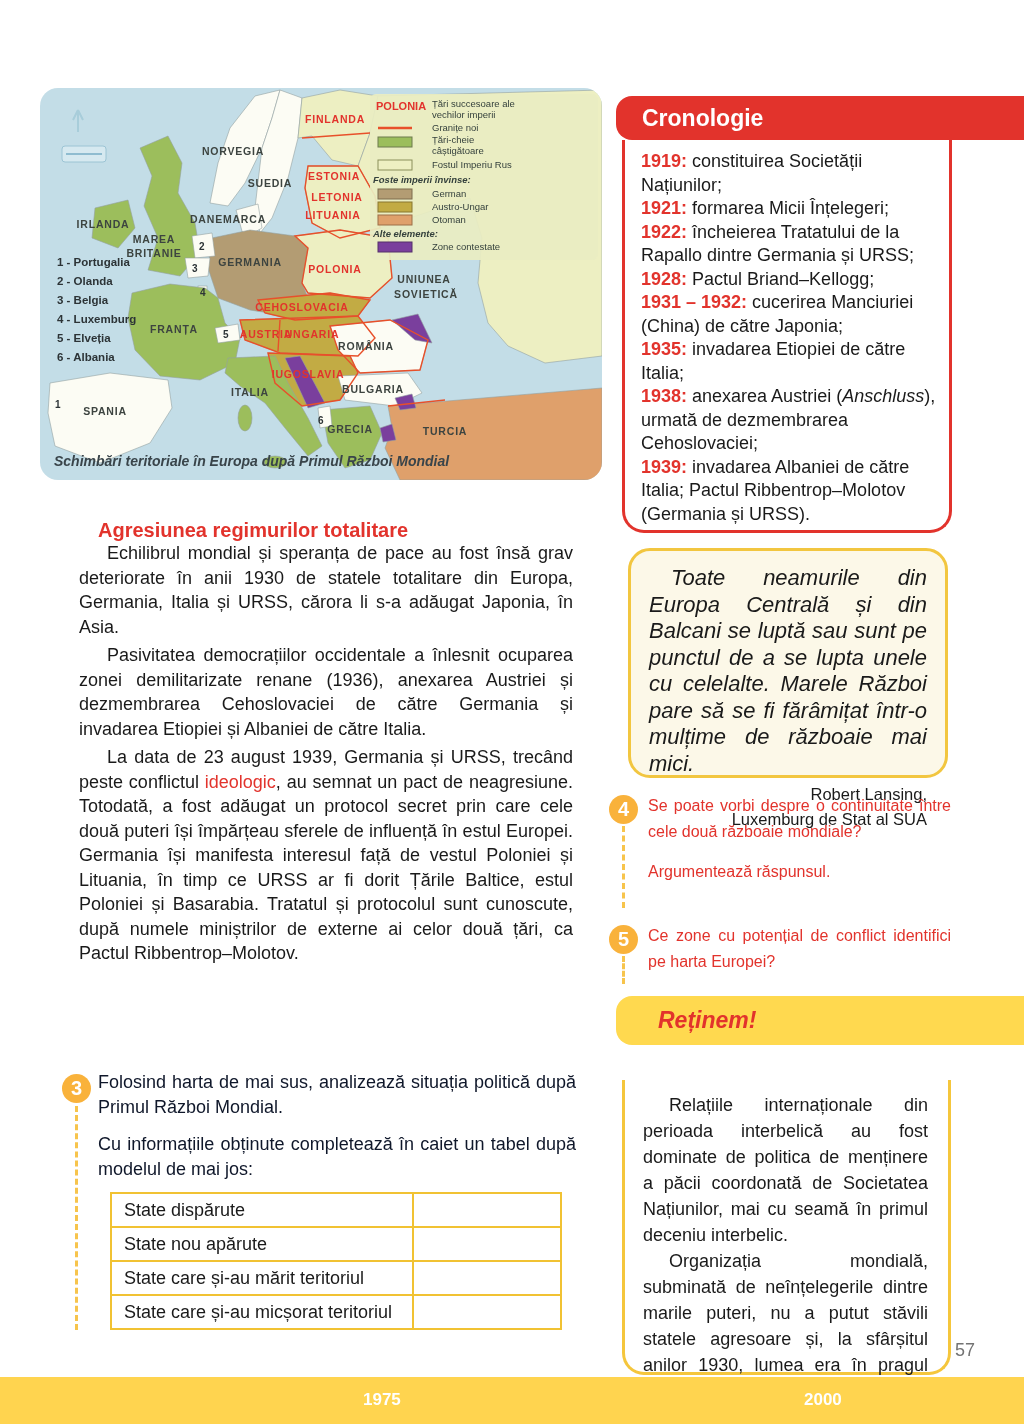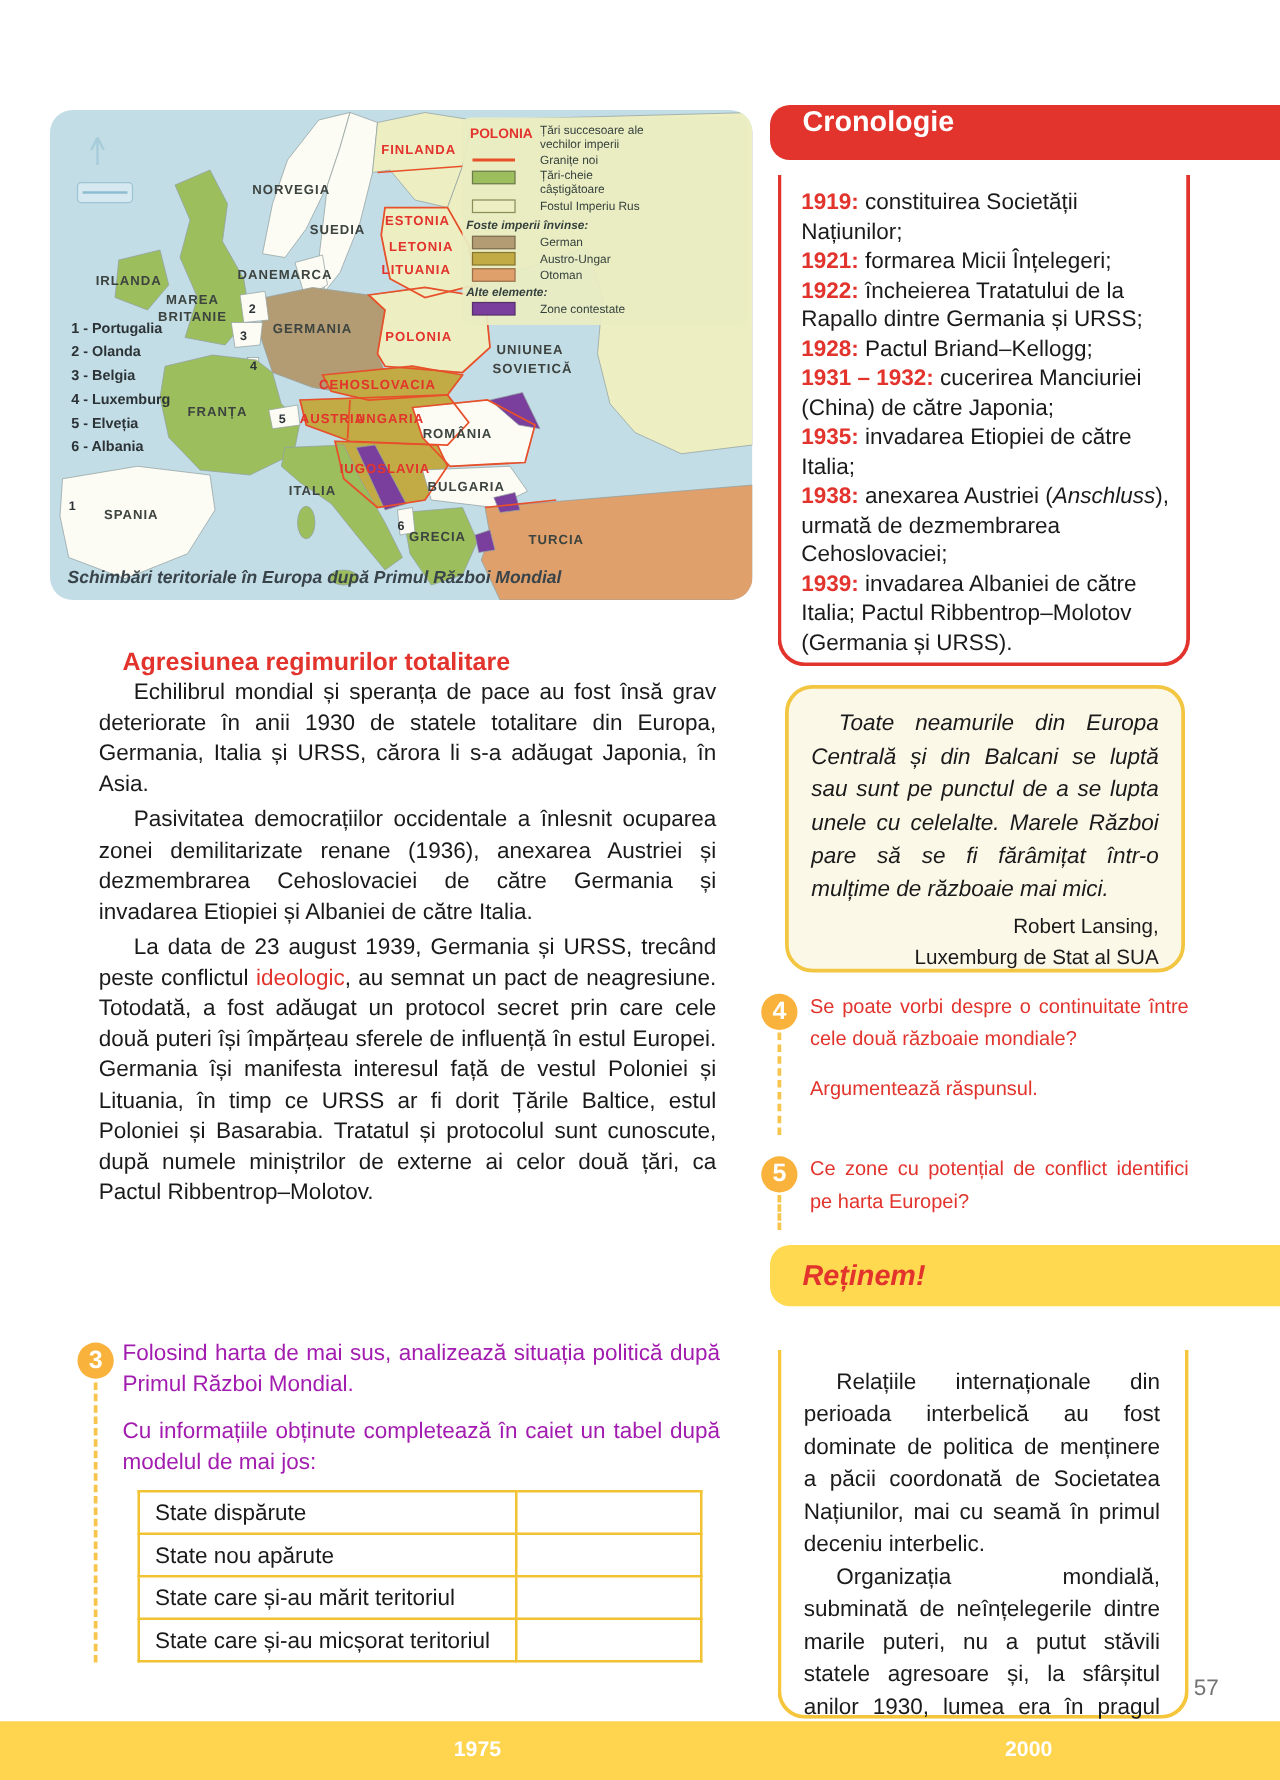--- a/index.html
+++ b/index.html
@@ -8,43 +8,43 @@
   
   .map-fig{position:absolute;left:40px;top:88px;width:562px;height:392px;border-radius:18px;overflow:hidden;}
   
   .heading{position:absolute;left:98px;top:502px;font-size:20px;font-weight:bold;color:#e2332c;}
   .article{position:absolute;left:75px;top:537px;width:502px;font-size:18px;line-height:24.5px;text-align:justify;}
   .article p{margin:4px;text-indent:28px;}
   .red{color:#e2332c;}
   .num-badge{position:absolute;width:29px;height:29px;border-radius:50%;background:#f9b23b;color:#ffffff;
              font-size:20px;font-weight:bold;display:flex;align-items:center;justify-content:center;}
   .dash-v{position:absolute;width:0;border-left:3px dashed #f7c44c;}
-  .ex-text{position:absolute;color:#a21caf;font-size:18px;line-height:24.5px;text-align:justify;}
+  .ex-text{position:absolute;color:#0f172a;font-size:18px;line-height:24.5px;text-align:justify;}
   .ex-text p{margin:0 0 13px 0;}
   .model-table{position:absolute;left:110px;top:1192px;width:452px;border-collapse:collapse;table-layout:fixed;}
   .model-table td{border:2px solid #f1c232;height:32px;font-size:18px;padding:0 0 0 12px;background:#ffffff;}
   .model-table td.empty{width:134px;}
   
-  .cron-header{position:absolute;left:616px;top:84px;width:408px;height:44px;background:#e2332c;
-               border-radius:16px 0 0 16px;display:flex;}
+  .cron-header{position:absolute;left:616px;top:96px;width:408px;height:44px;background:#e2332c;
+               border-radius:16px 0 0 16px;display:flex;align-items:center;}
   .cron-title{color:#ffffff;font-size:23px;font-weight:bold;margin-left:26px;}
   .cron-body{position:absolute;left:622px;top:140px;width:330px;height:393px;box-sizing:border-box;
              border:3px solid #e2332c;border-top:none;border-radius:0 0 22px 22px;
              padding:10px 12px 0 16px;font-size:18px;line-height:23.5px;}
   .cron-body p{margin:0;}
   .yr{color:#e2332c;font-weight:bold;}
   .quote-box{position:absolute;left:628px;top:548px;width:320px;height:230px;box-sizing:border-box;
              background:#fcf8e8;border:3px solid #f2c640;border-radius:22px;padding:14px 18px 10px 18px;}
-  .quote-text{margin:0;font-size:18px;line-height:26.5px;font-style:italic;text-align:justify;text-indent:22px;}
+  .quote-text{margin:0;font-size:22px;line-height:26.5px;font-style:italic;text-align:justify;text-indent:22px;}
   .quote-attr{margin:5px 0 0 0;font-size:16.5px;line-height:25px;text-align:right;}
   .q-text{position:absolute;left:648px;width:303px;color:#e2332c;font-size:16px;line-height:26px;text-align:justify;}
   .q-text p{margin:0 0 14px 0;}
   .ret-header{position:absolute;left:616px;top:996px;width:408px;height:49px;background:#ffd94f;
               border-radius:16px 0 0 16px;display:flex;align-items:center;}
-  .ret-title{color:#e2332c;font-size:23px;font-weight:bold;font-style:italic;margin-left:26px;}
+  .ret-title{color:#e2332c;font-size:23px;font-weight:bold;font-style:italic;margin-left:42px;}
   .ret-body{position:absolute;left:622px;top:1080px;width:329px;height:295px;box-sizing:border-box;
             border:3px solid #f5c63c;border-top:none;border-radius:0 0 22px 22px;
             padding:12px 20px 0 18px;font-size:18px;line-height:26px;text-align:justify;}
   .ret-body p{margin:0;text-indent:26px;}
   .page-num{position:absolute;left:955px;top:1340px;font-size:18px;color:#737373;}
   .bottom-bar{position:absolute;left:0;top:1377px;width:1024px;height:47px;background:#ffd44f;}
   .bar-year{position:absolute;top:13px;color:#ffffff;font-size:17px;font-weight:bold;}
   .bar-year.left{left:327px;margin-left:36px;}
   .bar-year.right{left:804px;}
   

